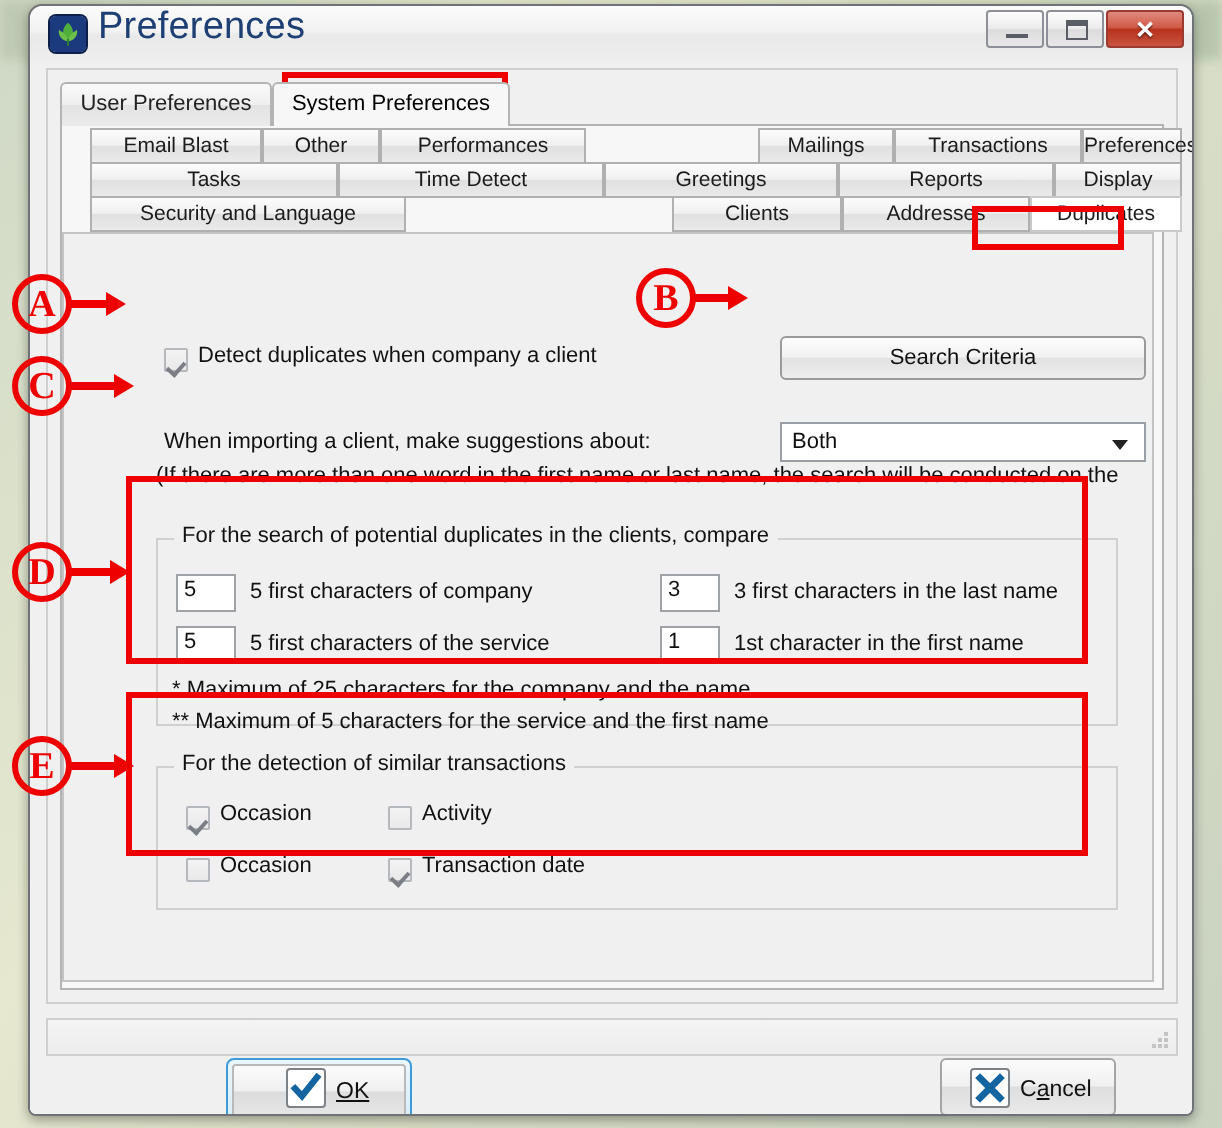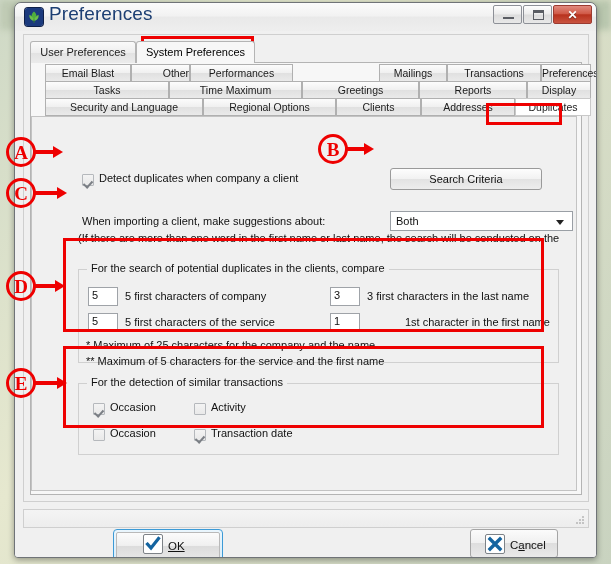--- a/index.html
+++ b/index.html
@@ -117,21 +117,21 @@
   .ring{position:absolute;width:30px;height:30px;border:3px solid #ee0000;border-radius:50%;
     color:#ee0000;font-size:19px;font-weight:bold;text-align:center;line-height:25px;
     box-sizing:border-box;font-family:"Liberation Serif", serif;background:rgba(255,255,255,.0);}
   .arr{position:absolute;height:8px;}
   .arr .shaft{position:absolute;left:0;top:2px;height:4px;background:#ee0000;}
   .arr .head{position:absolute;top:-2px;width:0;height:0;
     border-top:6px solid transparent;border-bottom:6px solid transparent;border-left:10px solid #ee0000;}
   .rbox{position:absolute;border:3px solid #ee0000;box-sizing:border-box;}
 
   
-  #okbtn{position:absolute;left:98px;top:498px;width:110px;height:31px;box-sizing:border-box;
+  #okbtn{position:absolute;left:98px;top:498px;width:93px;height:31px;box-sizing:border-box;
     border:1px solid #3c9ad6;border-radius:4px;padding:16px;
     background:linear-gradient(180deg,#eaf6fd 0%,#d6ecfa 100%);}
   #okbtn .inner{position:absolute;inset:2px;border:1px solid #b9b9b9;border-radius:2px;
     background:linear-gradient(180deg,#fbfbfb 0%,#f0f0f0 48%,#dcdcdc 50%,#e7e7e7 100%);}
   #cancelbtn{position:absolute;left:455px;top:498px;width:88px;height:29px;box-sizing:border-box;
     border:1px solid #a5a5a5;border-radius:3px;
     background:linear-gradient(180deg,#fbfbfb 0%,#f0f0f0 48%,#dedede 50%,#e9e9e9 100%);}
   .btnico{position:absolute;width:20px;height:20px;box-sizing:border-box;
     border:1px solid #7d8287;background:#fff;border-radius:2px;}
   .btnlabel{position:absolute;font-size:11.5px;color:#111;}
@@ -179,48 +179,47 @@
       <div id="lvl1-underline"></div>
       <div id="lvl1">
           <div class="l1tab" style="left: 0px; width: 106px;">User Preferences</div>
           <div class="l1tab active" style="left: 106px; width: 119px;">System Preferences</div>
         </div>
     </div>
 
     <div id="lvl2">
         <div class="l2row" style="top: 0px;">
           <div class="l2tab" style="left: 0px; width: 86px;">Email Blast</div>
-          <div class="l2tab" style="left: 86px; width: 59px; text-align: right;">Other</div>
+          <div class="l2tab" style="left: 86px; width: 59px;">Other</div>
           <div class="l2tab" style="left: 145px; width: 103px;">Performances</div>
           <div class="l2tab" style="left: 334px; width: 68px;">Mailings</div>
           <div class="l2tab" style="left: 402px; width: 94px;">Transactions</div>
           <div class="l2tab" style="left: 496px; width: 50px;">Preferences</div>
         </div>
         <div class="l2row" style="top: 17px;">
           <div class="l2tab" style="left: 0px; width: 124px;">Tasks</div>
-          <div class="l2tab" style="left: 124px; width: 133px;">Time Maximum</div>
+          <div class="l2tab" style="left: 124px; width: 133px;">Time Detect</div>
           <div class="l2tab" style="left: 257px; width: 117px;">Greetings</div>
           <div class="l2tab" style="left: 374px; width: 108px;">Reports</div>
           <div class="l2tab" style="left: 482px; width: 64px;">Display</div>
         </div>
         <div class="l2row" style="top: 34px;">
           <div class="l2tab" style="left: 0px; width: 158px;">Security and Language</div>
-          <div class="l2tab" style="left: 158px; width: 133px;">Regional Options</div>
           <div class="l2tab" style="left: 291px; width: 85px;">Clients</div>
           <div class="l2tab" style="left: 376px; width: 94px;">Addresses</div>
           <div class="l2tab active" style="left: 470px; width: 76px;">Duplicates</div>
         </div>
       </div>
 
     <div id="content"></div>
 
     <div class="cb checked" style="left:67px;top:143px;"></div>
     <div class="lbl" style="left:84px;top:141px;">Detect duplicates when company a client</div>
 
-    <div class="pbtn" style="left:375px;top:137px;width:152px;height:22px;line-height:21px;">Search Criteria</div>
+    <div class="pbtn" style="left:375px;top:137px;width:183px;height:22px;line-height:21px;">Search Criteria</div>
 
     <div class="lbl" style="left:67px;top:184px;">When importing a client, make suggestions about:</div>
 
     <div id="combo">
       <div class="val">Both</div>
       <div class="arrow"></div>
     </div>
 
     <div id="hint">
       <span>(If there are more than one word in the first name or last name, the search will be conducted on the longest</span>
@@ -229,21 +228,21 @@
     <div class="grp" id="grp-clients" style="left:63px;top:238px;width:481px;height:94px;">
       <div class="gbox"></div>
       <div class="gtitle">For the search of potential duplicates in the clients, compare</div>
     <div class="tin" style="left: 10px; top: 18px; width: 30px; height: 19px;">5</div>
         <div class="lbl" style="left: 47px; top: 21px;">5 first characters of company</div>
         <div class="tin" style="left: 252px; top: 18px; width: 30px; height: 19px;">3</div>
         <div class="lbl" style="left: 289px; top: 21px;">3 first characters in the last name</div>
         <div class="tin" style="left: 10px; top: 44px; width: 30px; height: 19px;">5</div>
         <div class="lbl" style="left: 47px; top: 47px;">5 first characters of the service</div>
         <div class="tin" style="left: 252px; top: 44px; width: 30px; height: 19px;">1</div>
-        <div class="lbl" style="left: 289px; top: 47px; margin-left: 38px;">1st character in the first name</div>
+        <div class="lbl" style="left: 289px; top: 47px;">1st character in the first name</div>
         <div class="lbl" style="left: 8px; top: 70px;">* Maximum of 25 characters for the company and the name</div>
         <div class="lbl" style="left: 8px; top: 86px;">** Maximum of 5 characters for the service and the first name</div>
       </div>
 
     <div class="grp" id="grp-trans" style="left:63px;top:352px;width:481px;height:72px;">
       <div class="gbox"></div>
       <div class="gtitle">For the detection of similar transactions</div>
     <div class="cb checked" style="left: 15px; top: 20px;"></div>
         <div class="lbl" style="left: 32px; top: 18px;">Occasion</div>
         <div class="cb" style="left: 116px; top: 20px;"></div>

